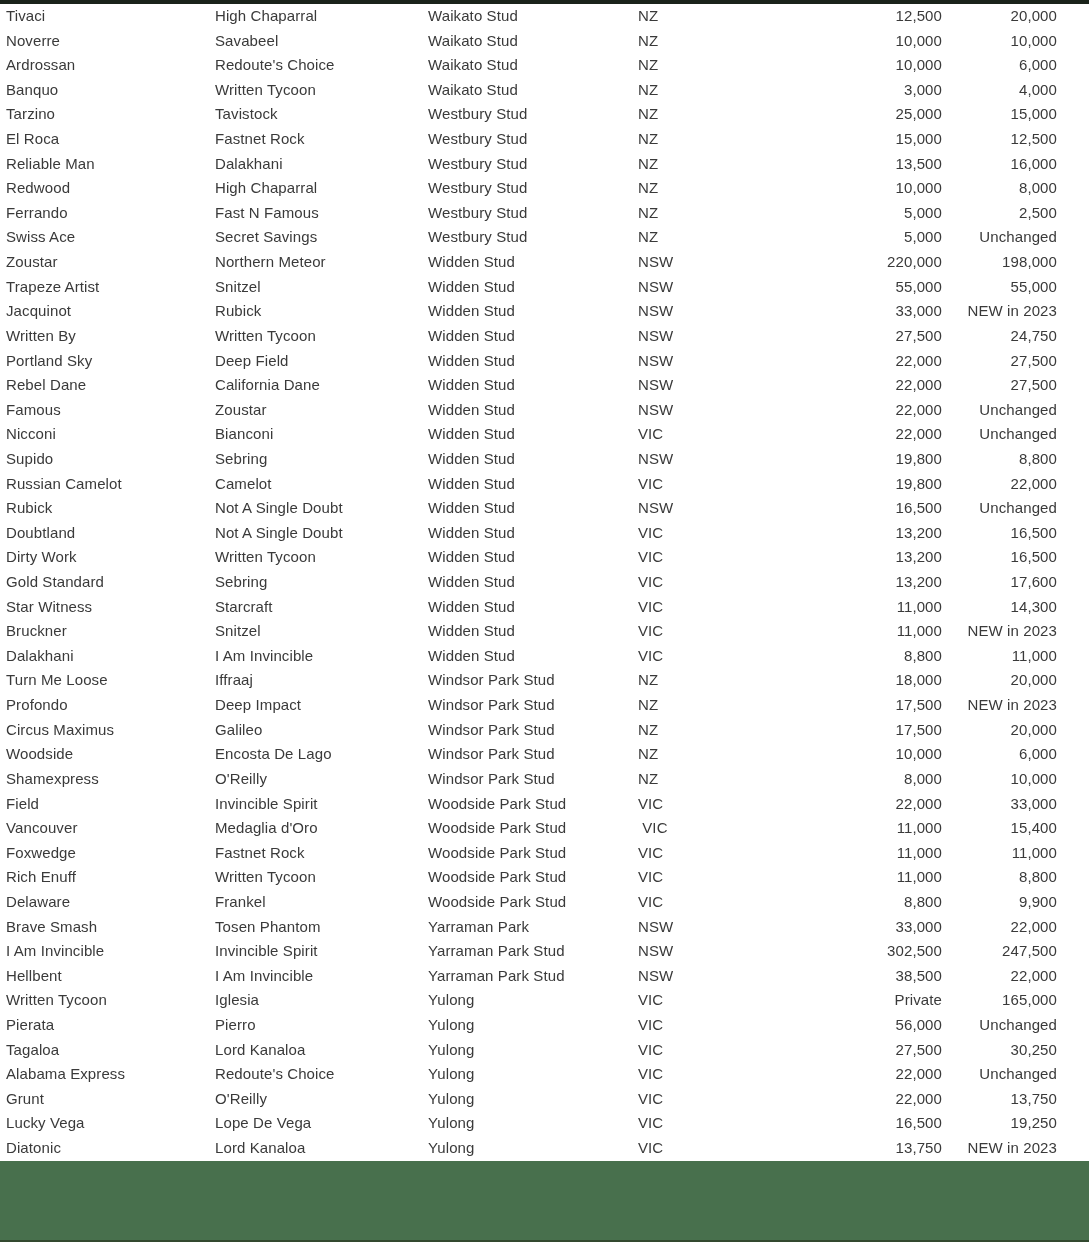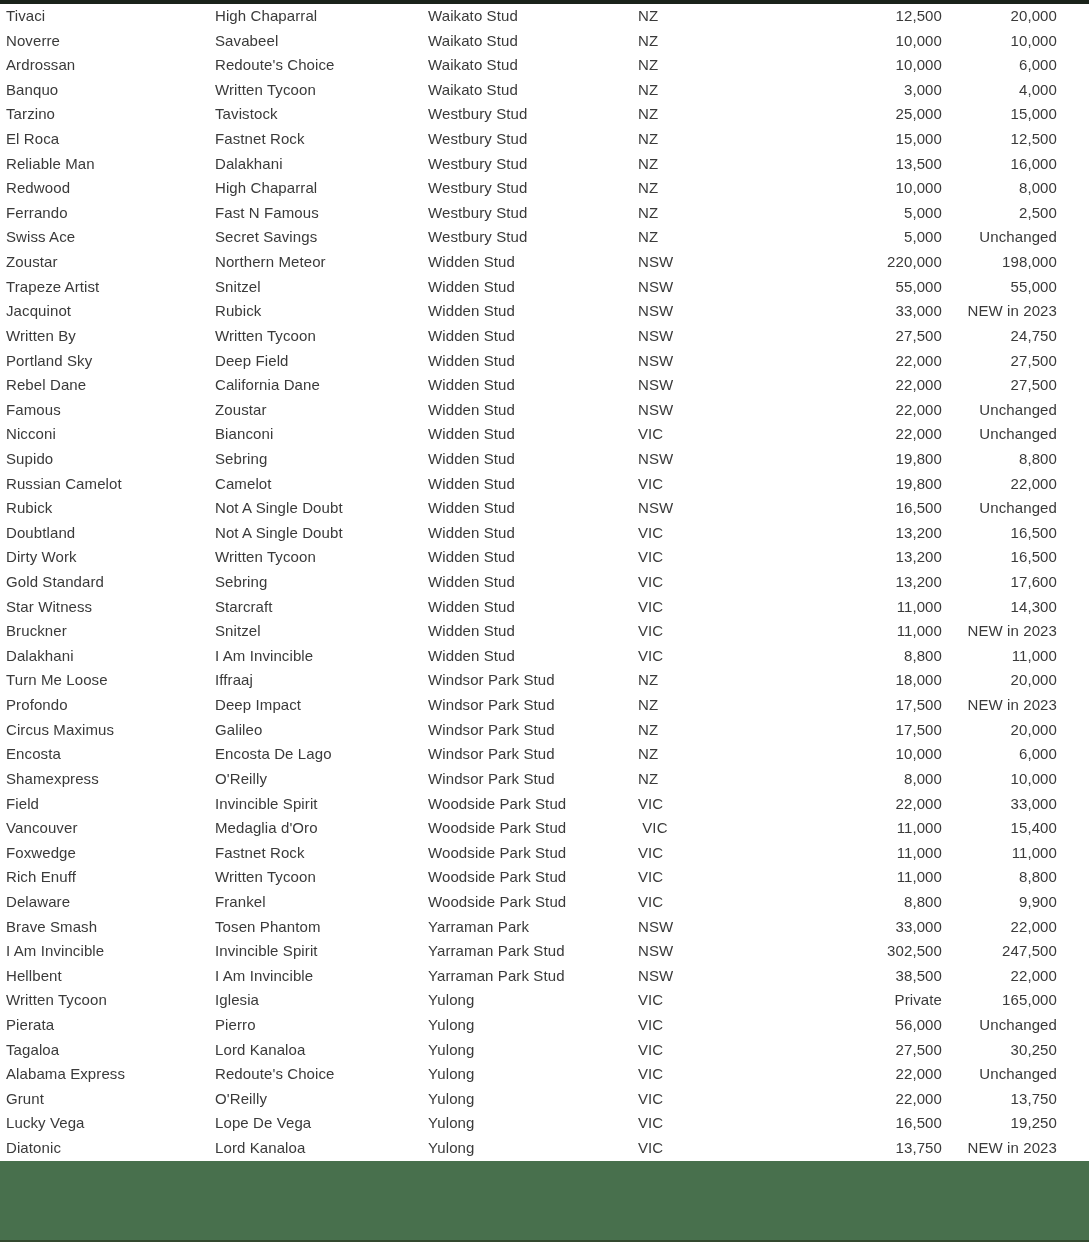--- a/index.html
+++ b/index.html
@@ -321,21 +321,21 @@
     <div class="fee-row">
       <div class="cell">Circus Maximus</div>
       <div class="cell">Galileo</div>
       <div class="cell">Windsor Park Stud</div>
       <div class="cell">NZ</div>
       <div class="cell num">17,500</div>
       <div class="cell num">20,000</div>
     </div>
 
     <div class="fee-row">
-      <div class="cell">Encosta</div>
+      <div class="cell">Woodside</div>
       <div class="cell">Encosta De Lago</div>
       <div class="cell">Windsor Park Stud</div>
       <div class="cell">NZ</div>
       <div class="cell num">10,000</div>
       <div class="cell num">6,000</div>
     </div>
 
     <div class="fee-row">
       <div class="cell">Shamexpress</div>
       <div class="cell">O'Reilly</div>

